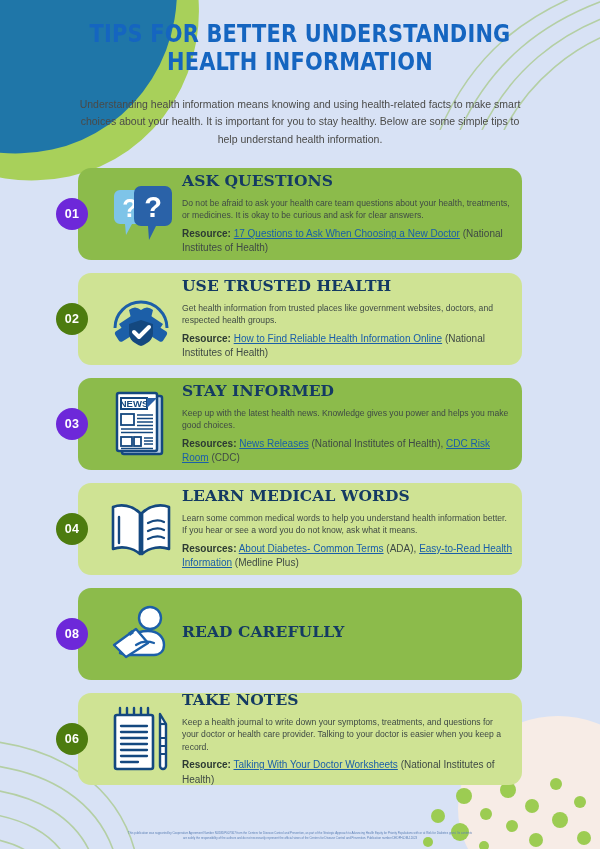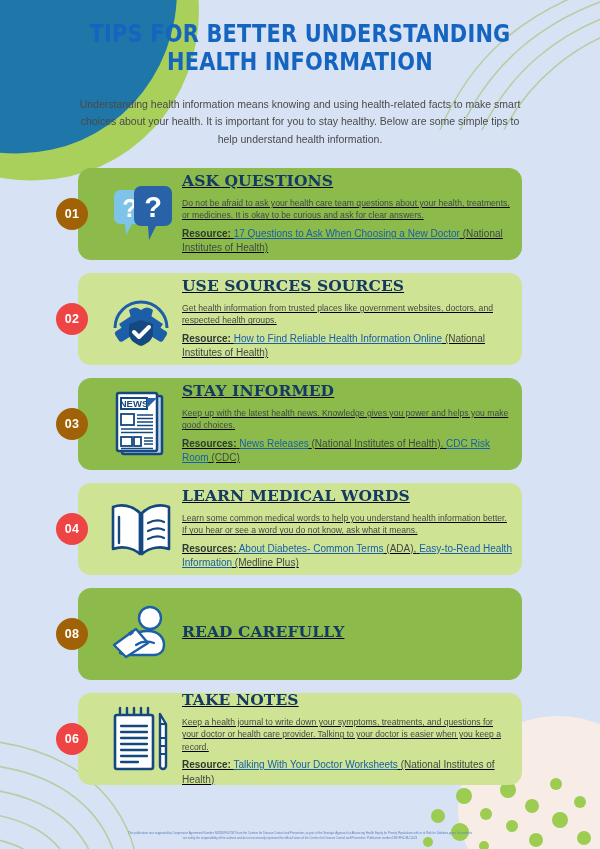--- a/index.html
+++ b/index.html
@@ -45,27 +45,27 @@
   .cards{position:relative;z-index:5;margin-top:20px;}
   .card{position:relative;height:92px;margin:0 78px 13px 78px;border-radius:13px;
         display:flex;align-items:center;}
   .card.dark{background:#8cbb4b;}
   .card.light{background:#cfe394;}
 
   .badge{position:absolute;left:-22px;top:50%;transform:translateY(-50%);
     width:32px;height:32px;border-radius:50%;
     display:flex;align-items:center;justify-content:center;
     color:#fff;font-size:12.5px;font-weight:bold;letter-spacing:.3px;}
-  .badge.b-blue{background:#a16207;}
-  .badge.b-navy{background:#ef4444;}
+  .badge.b-blue{background:#6d28d9;}
+  .badge.b-navy{background:#4d7c0f;}
 
   .icon-wrap{width:82px;min-width:82px;height:76px;display:flex;
     align-items:center;justify-content:center;margin-left:22px;}
 
-  .body{flex:1;padding-right:10px;text-decoration:underline;}
+  .body{flex:1;padding-right:10px;}
   .c-title{
     color:#143a63;font-weight:bold;font-size:15.5px;letter-spacing:.1px;
     font-family:"DejaVu Serif","Liberation Serif",serif;
     margin:0 0 4px 0;line-height:1.1;
   }
   .c-desc{color:#3f4a45;font-size:8.6px;line-height:1.45;margin:8px 0 5px 0;}
   .c-res{color:#3f4a45;font-size:10px;line-height:1.45;margin:0;}
   .c-res b{color:#2c3a33;}
   .c-res a{color:#1a5fa8;text-decoration:underline;}
 
@@ -159,21 +159,21 @@
         <path d="M10,36 l12,-8 6,9 -12,8 z" fill="#1c5fa8"></path>
         <path d="M54,36 l-12,-8 -6,9 12,8 z" fill="#1c5fa8"></path>
         <path d="M20,22 q6,-5 12,0 q6,-5 12,0 l-4,16 h-16 z" fill="#1c5fa8"></path>
         <rect x="7" y="40" width="14" height="12" rx="3" fill="#1c5fa8" transform="rotate(-32 14 46)"></rect>
         <rect x="43" y="40" width="14" height="12" rx="3" fill="#1c5fa8" transform="rotate(32 50 46)"></rect>
         <path d="M32,32 l12,4 v9 c0,7 -6,11 -12,13 c-6,-2 -12,-6 -12,-13 v-9 z" fill="#14487f"></path>
         <path d="M25,44 l5,5 10,-10" fill="none" stroke="#fff" stroke-width="4" stroke-linecap="round" stroke-linejoin="round"></path>
       </svg>
     </div>
     <div class="body">
-      <div class="c-title">USE SOURCES SOURCES</div>
+      <div class="c-title">USE TRUSTED HEALTH</div>
       <p class="c-desc">Get health information from trusted places like government websites, doctors, and respected health groups.</p>
       <p class="c-res">
         <b>Resource:</b>
         <a href="#">How to Find Reliable Health Information Online</a>
         <span>(National Institutes of Health)</span>
       </p>
     </div>
   </div>
 
   <div class="card dark">

